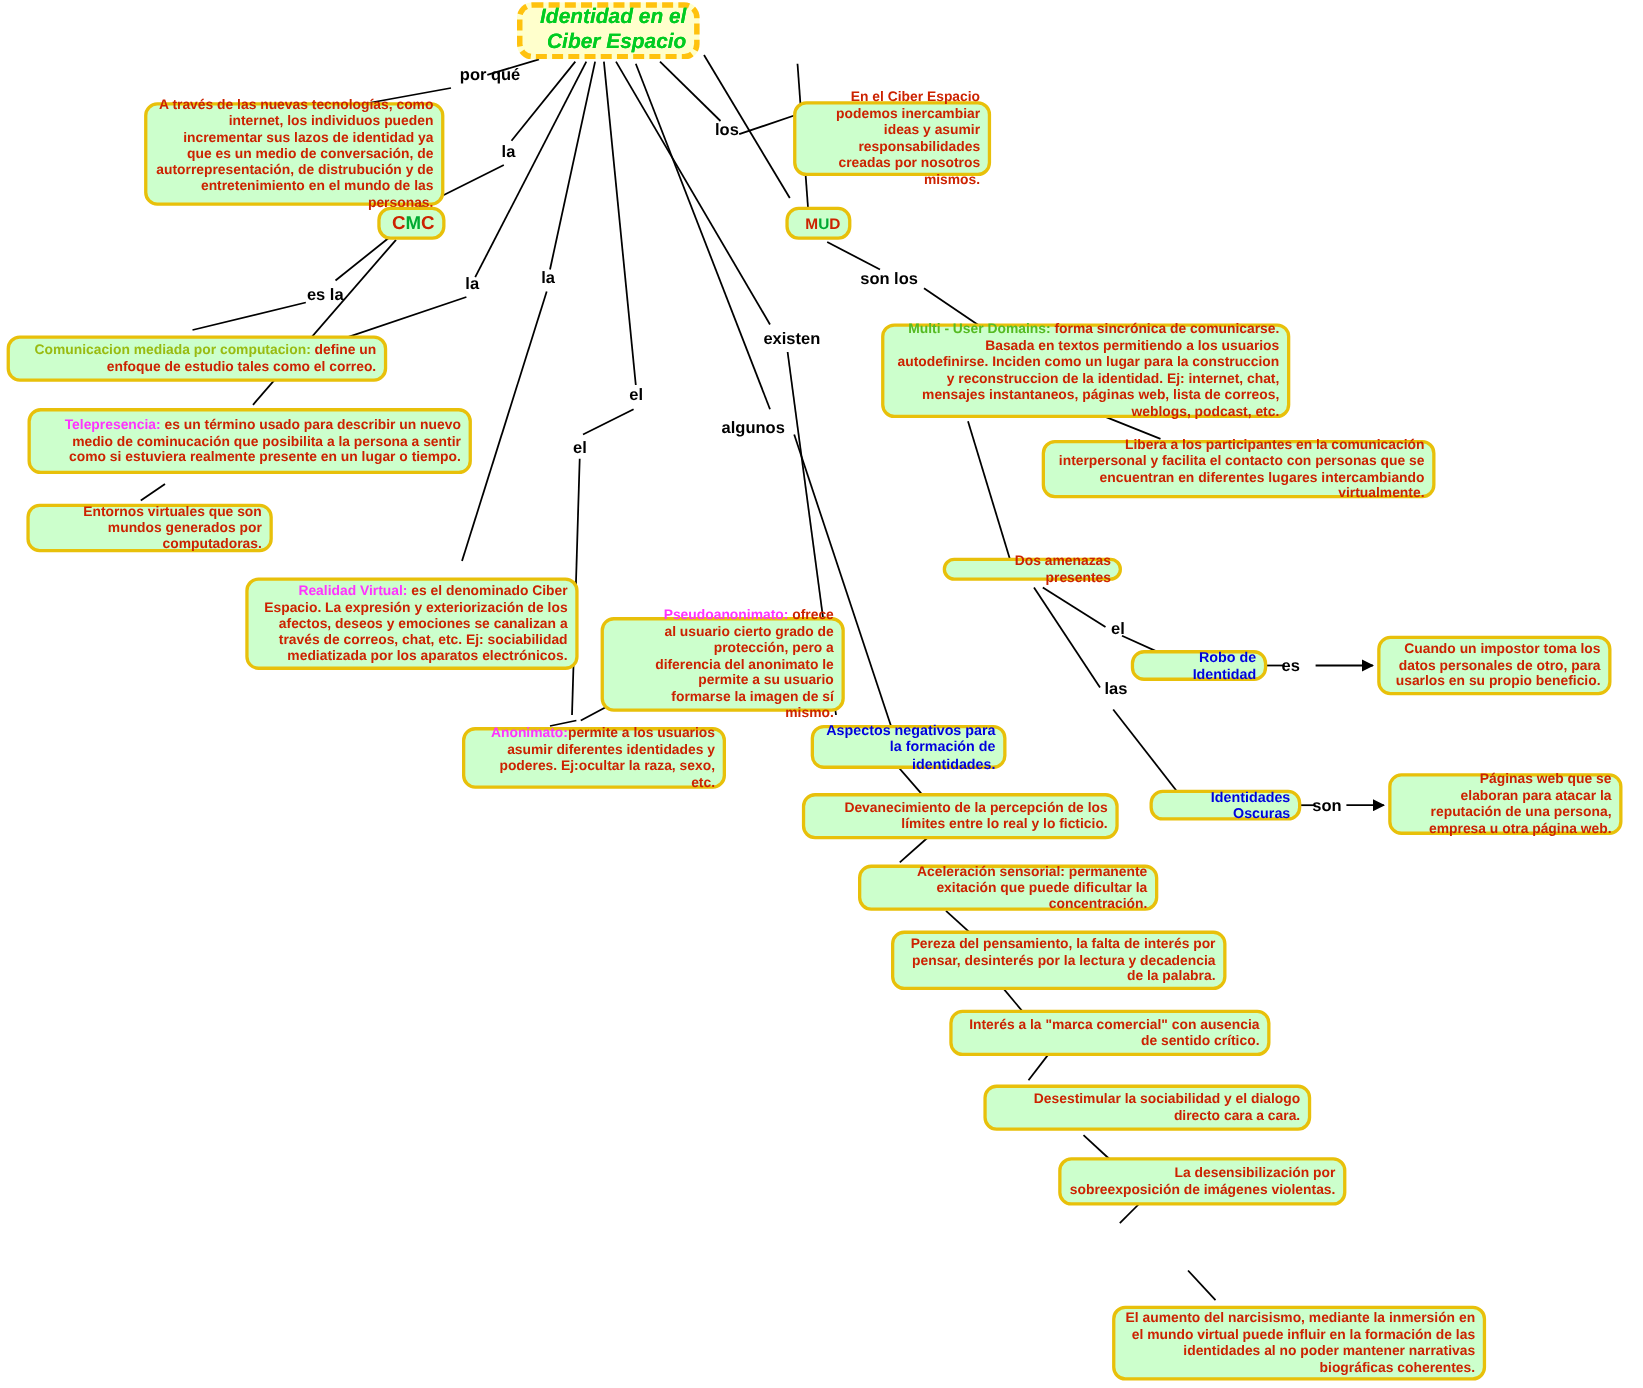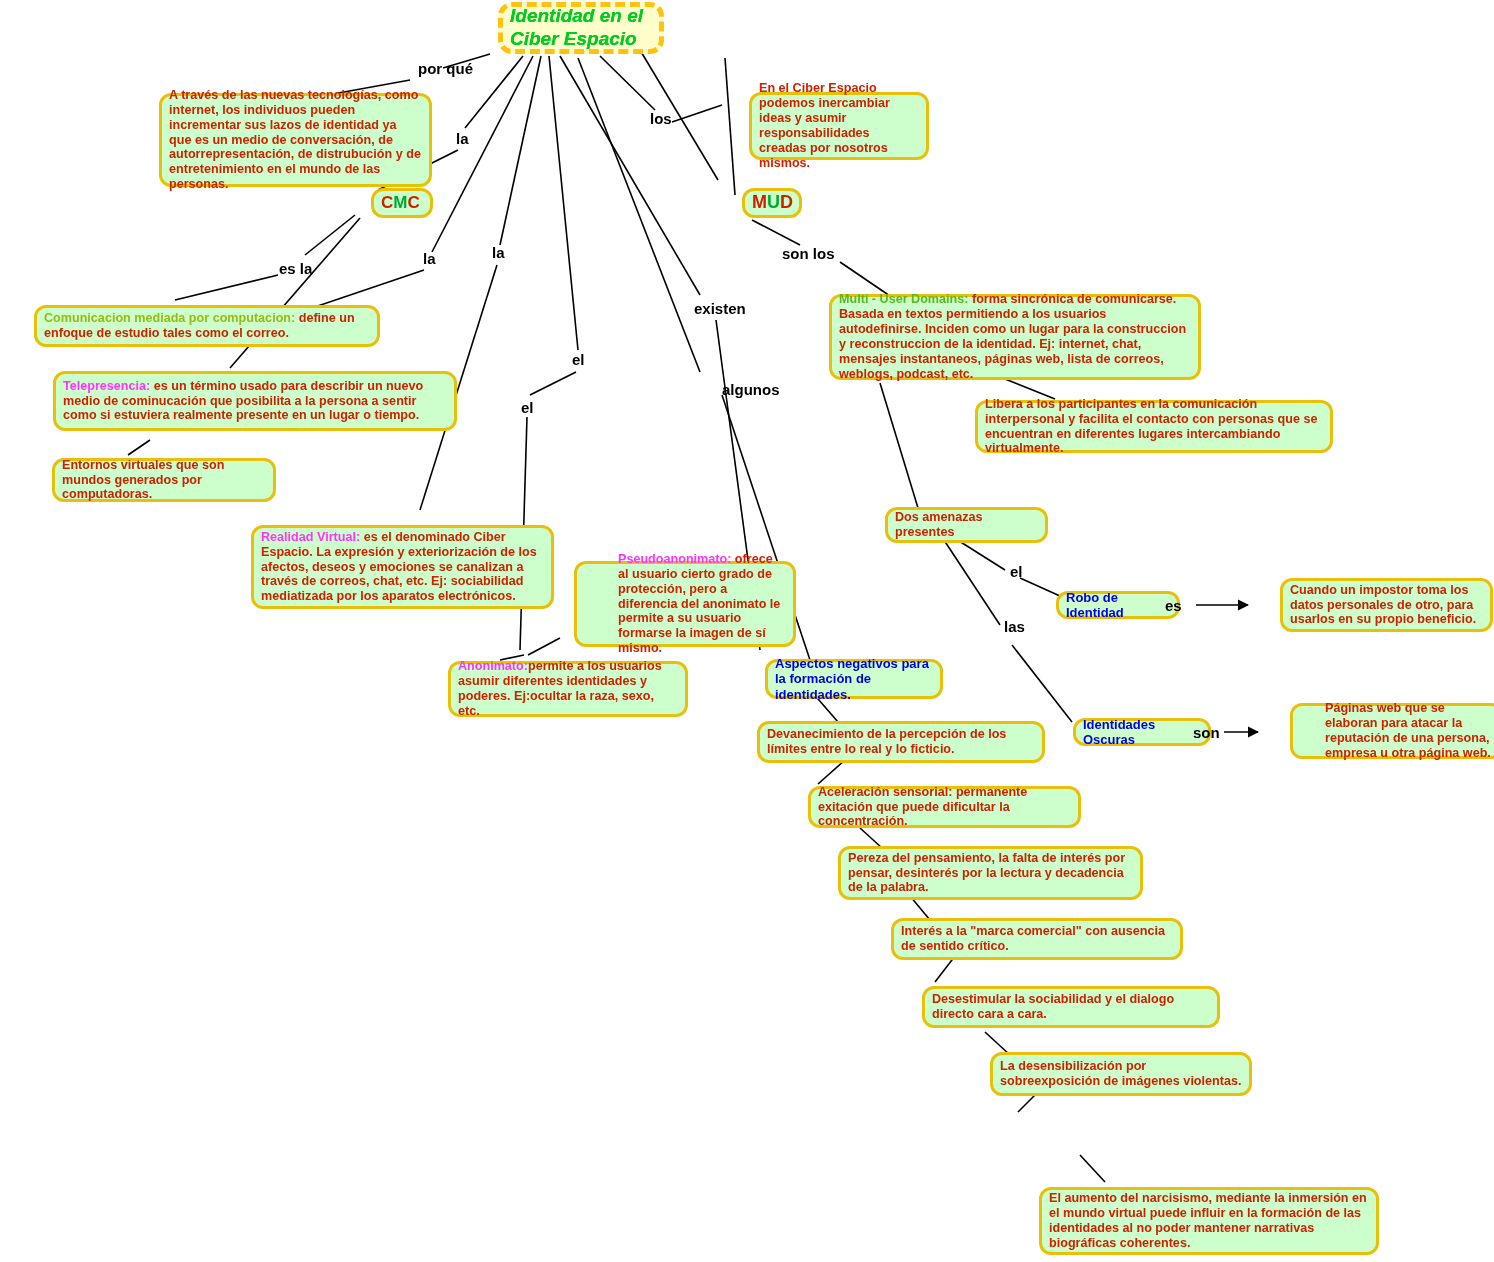--- a/index.html
+++ b/index.html
@@ -13,24 +13,23 @@
   .node{
     position:absolute;
     box-sizing:border-box;
     background:#ccffcc;
     border:3px solid #e8c00a;
     border-radius:12px;
     color:#cc2200;
     font-weight:bold;
     font-size:12.6px;
     line-height:1.18;
-    text-align:left;
+    text-align:right;
     display:flex;align-items:center;justify-content:center;
     padding:4px 7px;
-    margin-left:28px;
   }
   .node span.t{display:block;width:100%;}
 
   .node.root{
     background:#ffffcc;
     border:5px dashed #ffc20e;
     border-radius:14px;
     color:#00cc22;
     font-style:italic;
     font-size:19px;
@@ -140,21 +139,21 @@
   <div class="node" style="left:721px;top:92px;width:180px;height:68px;">
     <span class="t">En el Ciber Espacio podemos inercambiar ideas y asumir responsabilidades creadas por nosotros mismos.</span>
   </div>
 
   <div class="node" style="left:343px;top:188px;width:62px;height:30px;font-size:17px;">
     <span class="t">
       <span class="c-red">C</span><span class="c-green">M</span><span class="c-red">C</span>
     </span>
   </div>
 
-  <div class="node" style="left:714px;top:188px;width:60px;height:30px;font-size:18px;">
+  <div class="node" style="left:714px;top:188px;width:60px;height:30px;font-size:14px;">
     <span class="t">
       <span class="c-red">M</span><span class="c-green">U</span><span class="c-red">D</span>
     </span>
   </div>
 
   <div class="node" style="left:6px;top:305px;width:346px;height:42px;">
     <span class="t">
       <span class="lead-olive">Comunicacion mediada por computacion:</span><span> define un enfoque de estudio tales como el correo.</span>
     </span>
   </div>
@@ -190,21 +189,21 @@
   <div class="node" style="left:801px;top:294px;width:372px;height:86px;">
     <span class="t">
       <span class="lead-green">Multi - User Domains:</span><span> forma sincrónica de comunicarse. Basada en textos permitiendo a los usuarios autodefinirse. Inciden como un lugar para la construccion y reconstruccion de la identidad. Ej: internet, chat, mensajes instantaneos, páginas web, lista de correos, weblogs, podcast, etc.</span>
     </span>
   </div>
 
   <div class="node" style="left:947px;top:400px;width:358px;height:53px;">
     <span class="t">Libera a los participantes en la comunicación interpersonal y facilita el contacto con personas que se encuentran en diferentes lugares intercambiando virtualmente.</span>
   </div>
 
-  <div class="node" style="left:857px;top:507px;width:163px;height:36px;">
+  <div class="node" style="left:857px;top:507px;width:163px;height:21px;">
     <span class="t">Dos amenazas presentes</span>
   </div>
 
   <div class="node blue" style="left:1028px;top:591px;width:124px;height:28px;">
     <span class="t">Robo de Identidad</span>
   </div>
 
   <div class="node" style="left:1252px;top:578px;width:213px;height:54px;">
     <span class="t">Cuando un impostor toma los datos personales de otro, para usarlos en su propio beneficio.</span>
   </div>
@@ -252,20 +251,20 @@
 
   <div class="linklabel" style="left:418px;top:60px;">por qué</div>
   <div class="linklabel" style="left:456px;top:130px;">la</div>
   <div class="linklabel" style="left:650px;top:110px;">los</div>
   <div class="linklabel" style="left:279px;top:260px;">es la</div>
   <div class="linklabel" style="left:423px;top:250px;">la</div>
   <div class="linklabel" style="left:492px;top:244px;">la</div>
   <div class="linklabel" style="left:782px;top:245px;">son los</div>
   <div class="linklabel" style="left:694px;top:300px;">existen</div>
   <div class="linklabel" style="left:572px;top:351px;">el</div>
-  <div class="linklabel" style="left:722px;top:381px;">algunos</div>
+  <div class="linklabel" style="left:656px;top:381px;">algunos</div>
   <div class="linklabel" style="left:521px;top:399px;">el</div>
   <div class="linklabel" style="left:1010px;top:563px;">el</div>
   <div class="linklabel" style="left:1004px;top:618px;">las</div>
   <div class="linklabel" style="left:1165px;top:597px;">es</div>
   <div class="linklabel" style="left:1193px;top:724px;">son</div>
 
 </div>
 
 </body></html>

